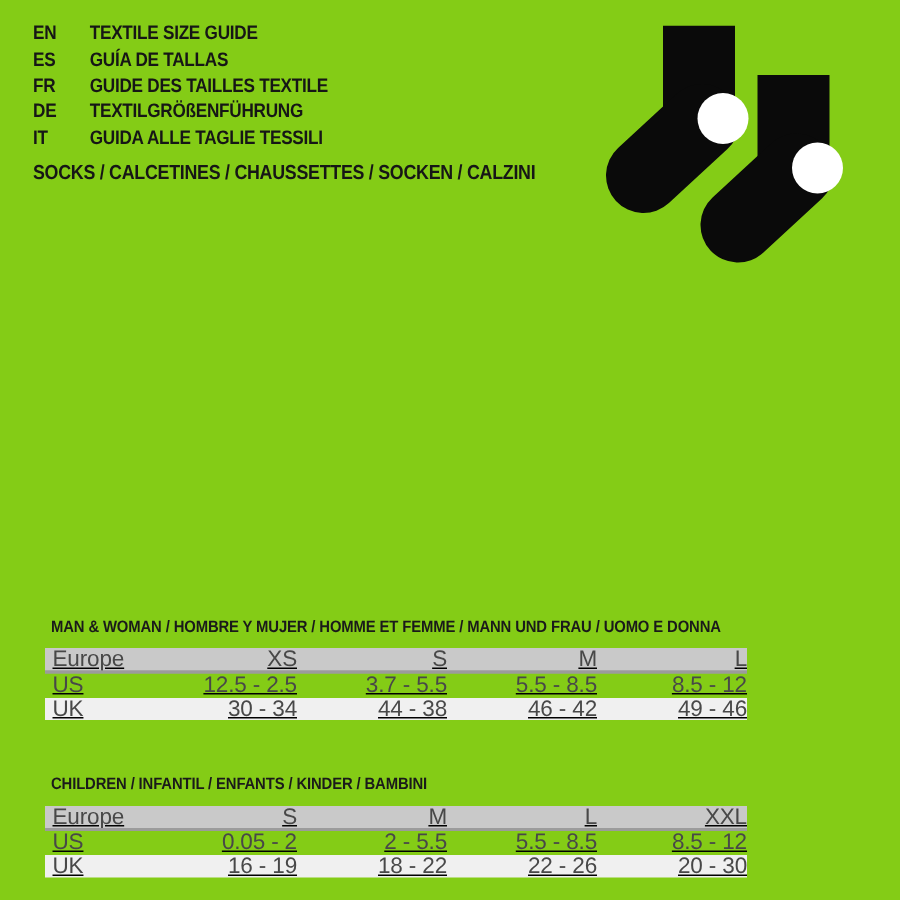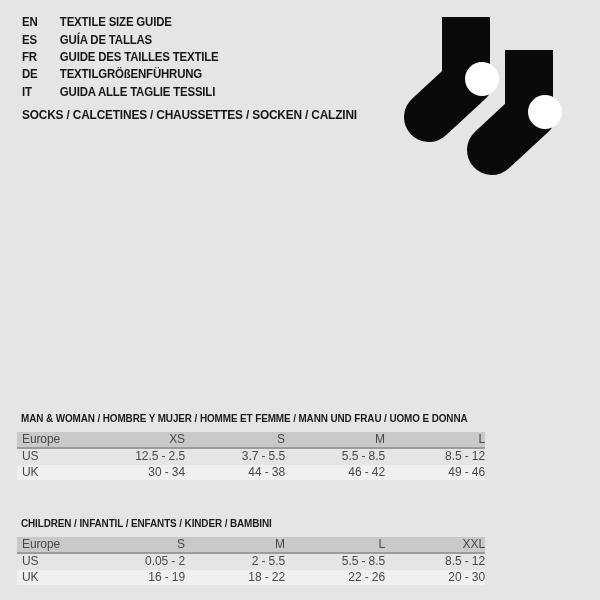--- a/index.html
+++ b/index.html
@@ -1,21 +1,21 @@
 <!DOCTYPE html>
 <html><head>
 <meta charset="utf-8">
 <style>
   html,body{margin:0;padding:0;}
   body{
     width:600px;height:600px;background:#ffffff;
     font-family:"Liberation Sans","DejaVu Sans",sans-serif;
     -webkit-font-smoothing:antialiased;
   }
-  .page{position:relative;width:600px;height:600px;background:#e5e5e5;overflow:hidden;}
+  .page{position:relative;width:600px;height:600px;background:#84cc16;overflow:hidden;}
 
   
   .lang-block{
     position:absolute;left:22px;top:13px;
     transform:scaleX(0.88);transform-origin:0 0;
     color:#161616;font-weight:bold;font-size:13px;letter-spacing:-0.2px;
   }
   .lang-row{display:flex;height:17.4px;align-items:center;white-space:nowrap;}
   .lang-code{width:43px;flex:0 0 43px;}
 
@@ -24,32 +24,32 @@
     position:absolute;left:22px;top:107px;
     display:inline-block;transform:scaleX(0.88);transform-origin:0 0;
     color:#161616;font-weight:bold;font-size:13.5px;letter-spacing:-0.2px;white-space:nowrap;
     line-height:15px;
   }
 
   
   .socks-wrap{position:absolute;left:404px;top:17px;width:160px;height:160px;}
 
   
-  .table-block{position:absolute;left:17px;width:468px;}
+  .table-block{position:absolute;left:30px;width:468px;text-decoration:underline;}
   .table-block.t1{top:408px;}
   .table-block.t2{top:513px;}
   .table-title{
     display:inline-block;margin:0 0 7px 4px;
     transform:scaleX(0.9);transform-origin:0 0;
     font-size:11px;font-weight:bold;color:#1a1a1a;letter-spacing:-0.1px;
     white-space:nowrap;line-height:13px;
   }
   table.size-table{
     width:468px;border-collapse:collapse;table-layout:fixed;
-    font-size:12px;color:#484848;letter-spacing:-0.1px;
+    font-size:15px;color:#484848;letter-spacing:-0.1px;
   }
   table.size-table th, table.size-table td{
     padding:0;text-align:right;font-weight:normal;height:15.5px;line-height:15.5px;
     overflow:hidden;white-space:nowrap;
   }
   table.size-table th:first-child, table.size-table td:first-child{
     text-align:left;padding-left:5px;
   }
   table.size-table thead th{
     background:#c9c9c9;border-bottom:2px solid #9b9b9b;height:15px;line-height:15px;

